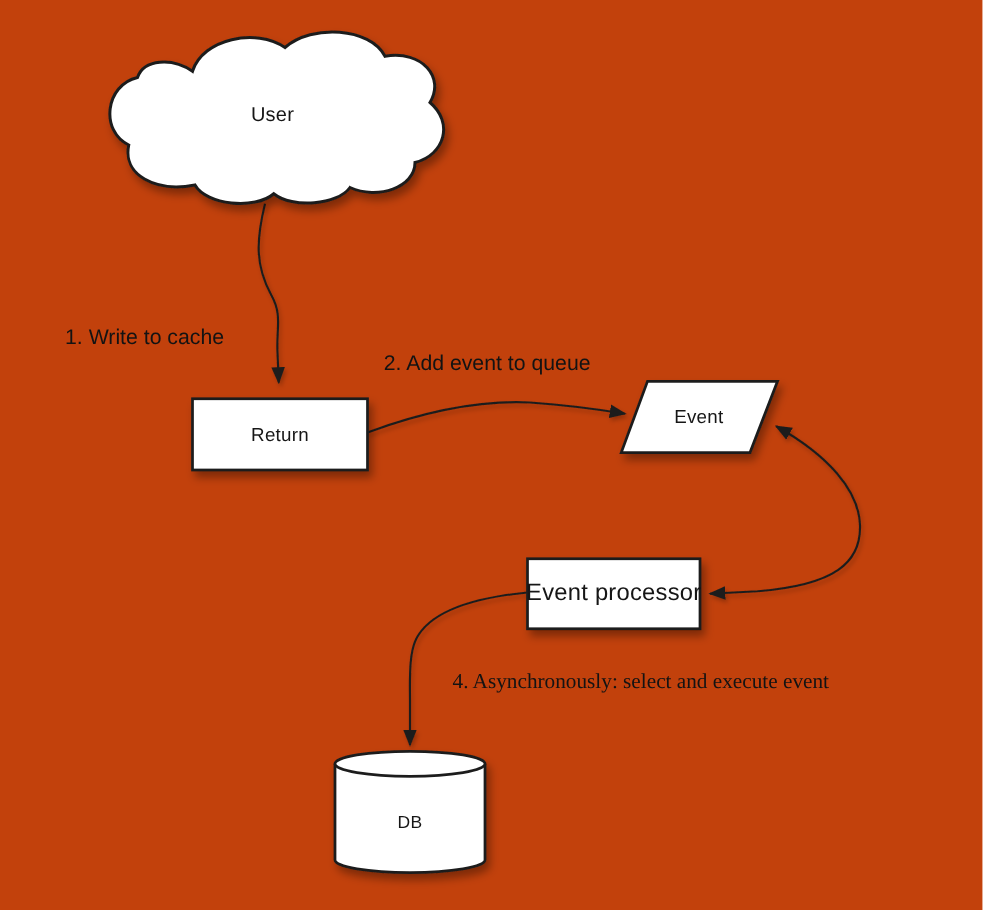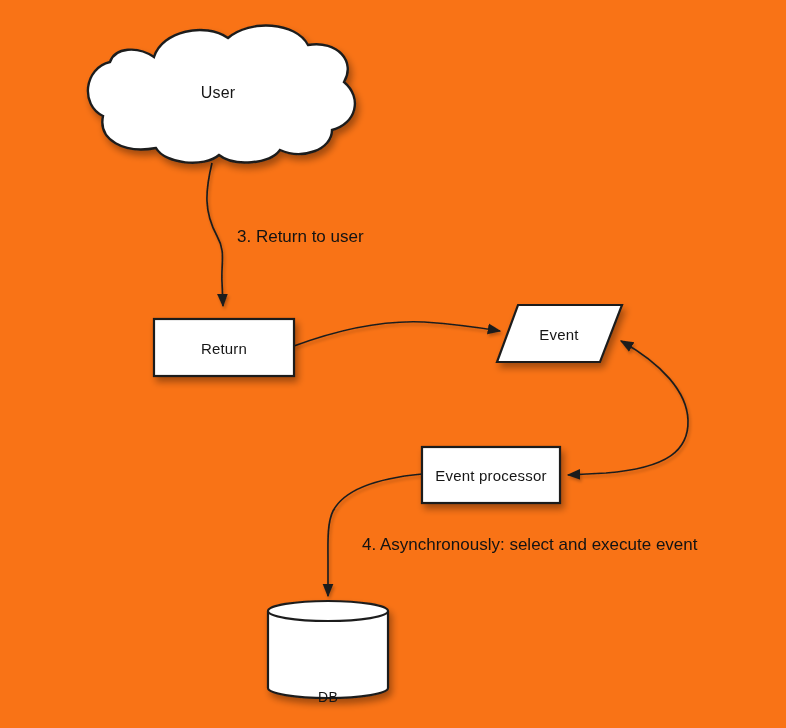--- a/index.html
+++ b/index.html
@@ -4,21 +4,21 @@
 <style>
   html, body {
     margin: 0;
     padding: 0;
     background: #ffffff;
   }
   .diagram {
     position: relative;
     width: 786px;
     height: 728px;
-    background: #f97316;
+    background: #c2410c;
     font-family: "Liberation Sans", sans-serif;
     overflow: hidden;
   }
   .diagram svg {
     position: absolute;
     left: 0;
     top: 0;
   }
   .lbl {
     position: absolute;
@@ -29,21 +29,21 @@
   .lbl.node {
     transform: translate(-50%, -50%);
     font-size: 15px;
     letter-spacing: 0.2px;
     text-align: center;
   }
   .lbl.node.user {
     font-size: 16px;
   }
   .lbl.node.evp {
-    font-size: 15px;
+    font-size: 19px;
   }
   .lbl.node.db {
     font-size: 14px;
   }
   .lbl.edge {
     transform: translateY(-50%);
     font-size: 17px;
     color: #131313;
   }
 </style>
@@ -89,18 +89,19 @@
       <rect stroke-width="2.2" x="422" y="447" width="138" height="56"></rect>
       <path stroke-width="2.2" d="M 268,611 L 268,688 A 60,10 0 0 0 388,688 L 388,611"></path>
       <ellipse stroke-width="2.2" cx="328" cy="611" rx="60" ry="10"></ellipse>
     </g>
   </svg>
 
   <div class="lbl node user" style="left:218px; top:93px;">User</div>
   <div class="lbl node" style="left:224px; top:348px;">Return</div>
   <div class="lbl node" style="left:559px; top:334px;">Event</div>
   <div class="lbl node evp" style="left:491px; top:475px;">Event processor</div>
-  <div class="lbl node db" style="left:328px; top:657px;margin-top:40px;">DB</div>
+  <div class="lbl node db" style="left:328px; top:657px;">DB</div>
 
-  <div class="lbl edge" style="left:237px; top:237px;">3. Return to user</div>
-  <div class="lbl edge" style="left:362px; top:545px;">4. Asynchronously: select and execute event</div>
+  <div class="lbl edge" style="left:52px; top:270px;">1. Write to cache</div>
+  <div class="lbl edge" style="left:307px; top:291px;">2. Add event to queue</div>
+  <div class="lbl edge" style="left:362px; top:545px;font-family:Liberation Serif, serif;">4. Asynchronously: select and execute event</div>
 
 </div>
 
 </body></html>

